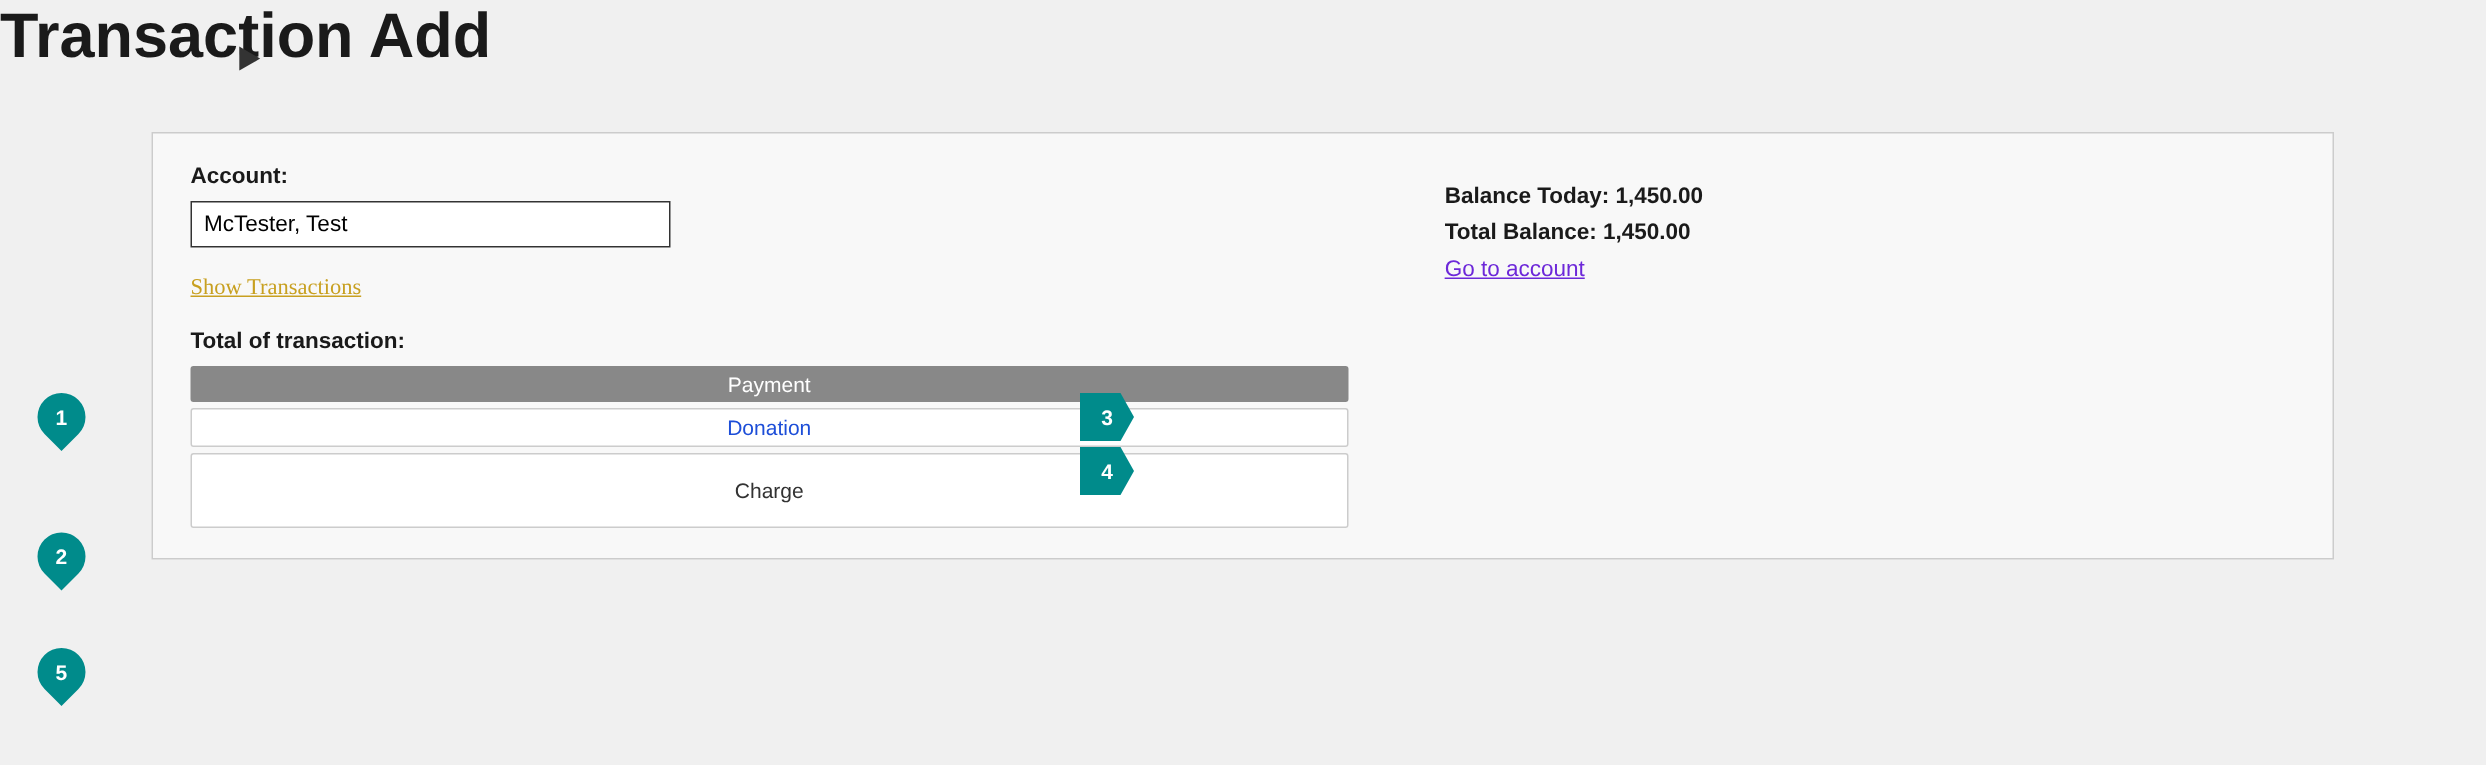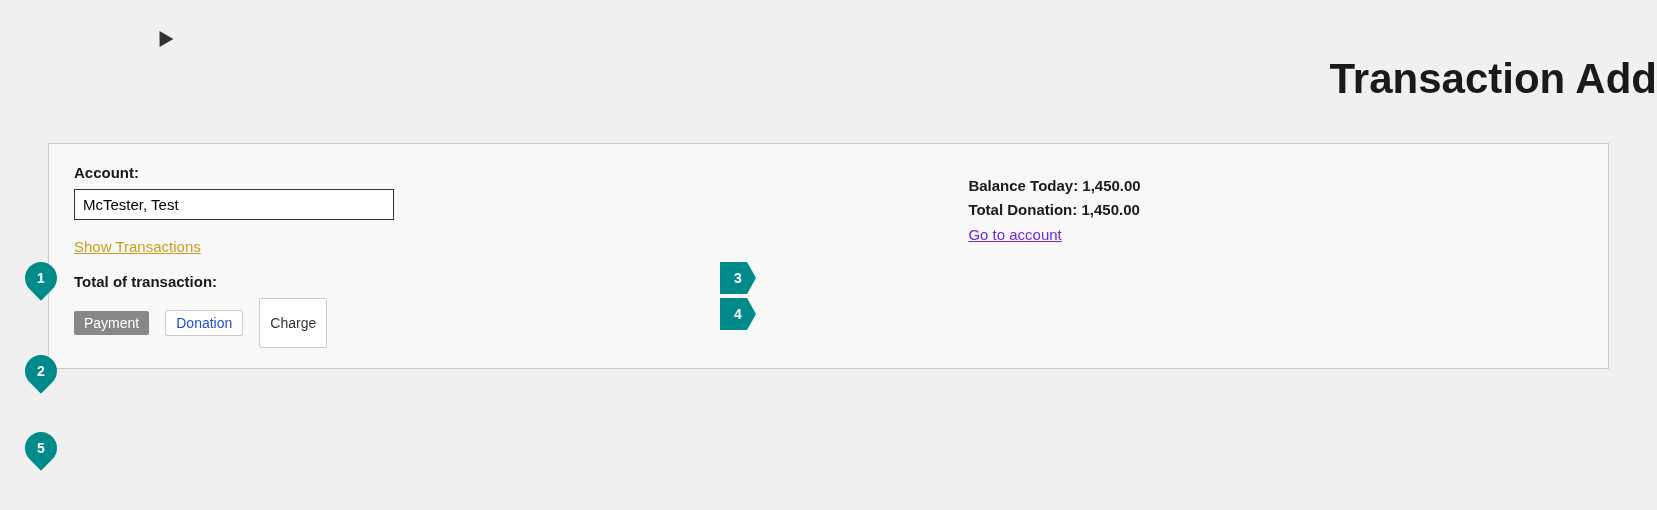--- a/index.html
+++ b/index.html
@@ -11,35 +11,34 @@
     body {
       background-color: #f0f0f0;
       font-family: Arial, sans-serif;
       width: 1657px;
       height: 510px;
       overflow: hidden;
       position: relative;
     }
 
     .page-title {
-      text-align: right;
-      padding-top: 55px;
+      text-align: left;
       padding-bottom: 40px;
     }
 
     .page-title h1 {
       font-size: 42px;
       font-weight: bold;
       color: #1a1a1a;
     }
 
     .form-container {
       background-color: #f8f8f8;
       border: 1px solid #ccc;
-      margin: 0 48px;
+      margin: 0 101px;
       padding: 20px 25px 20px 25px;
       position: relative;
     }
 
     .account-label {
       font-weight: bold;
       font-size: 15px;
       color: #1a1a1a;
       margin-bottom: 8px;
     }
@@ -68,33 +67,34 @@
       margin-bottom: 10px;
     }
 
     .show-transactions-link {
       color: #c8a020;
       text-decoration: underline;
       font-size: 15px;
       cursor: pointer;
       display: inline-block;
       margin-bottom: 18px;
+      font-family: Liberation Serif, serif;
     }
 
     .type-label {
       font-weight: bold;
       font-size: 15px;
       color: #1a1a1a;
       margin-bottom: 8px;
     }
 
     .transaction-buttons {
       display: flex;
-      gap: 16px;
-      align-items: center;
+      gap: 4px;
+      flex-direction: column;
     }
 
     .btn-payment {
       background-color: #888;
       color: #fff;
       border: none;
       padding: 4px 10px;
       font-size: 14px;
       cursor: pointer;
       border-radius: 2px;
@@ -244,21 +244,21 @@
       <button class="btn-charge">Charge</button>
     </div>
   </div>
 
   <div class="form-right">
     <div class="balance-text">
       <span>Balance Today:</span>
       <span>1,450.00</span>
     </div>
     <div class="balance-text">
-      <span>Total Donation:</span>
+      <span>Total Balance:</span>
       <span>1,450.00</span>
     </div>
     <a class="go-to-account">Go to account</a>
   </div>
 </div>
 
 <div class="badge badge-1">
   <span class="badge-inner">1</span>
 </div>
 

